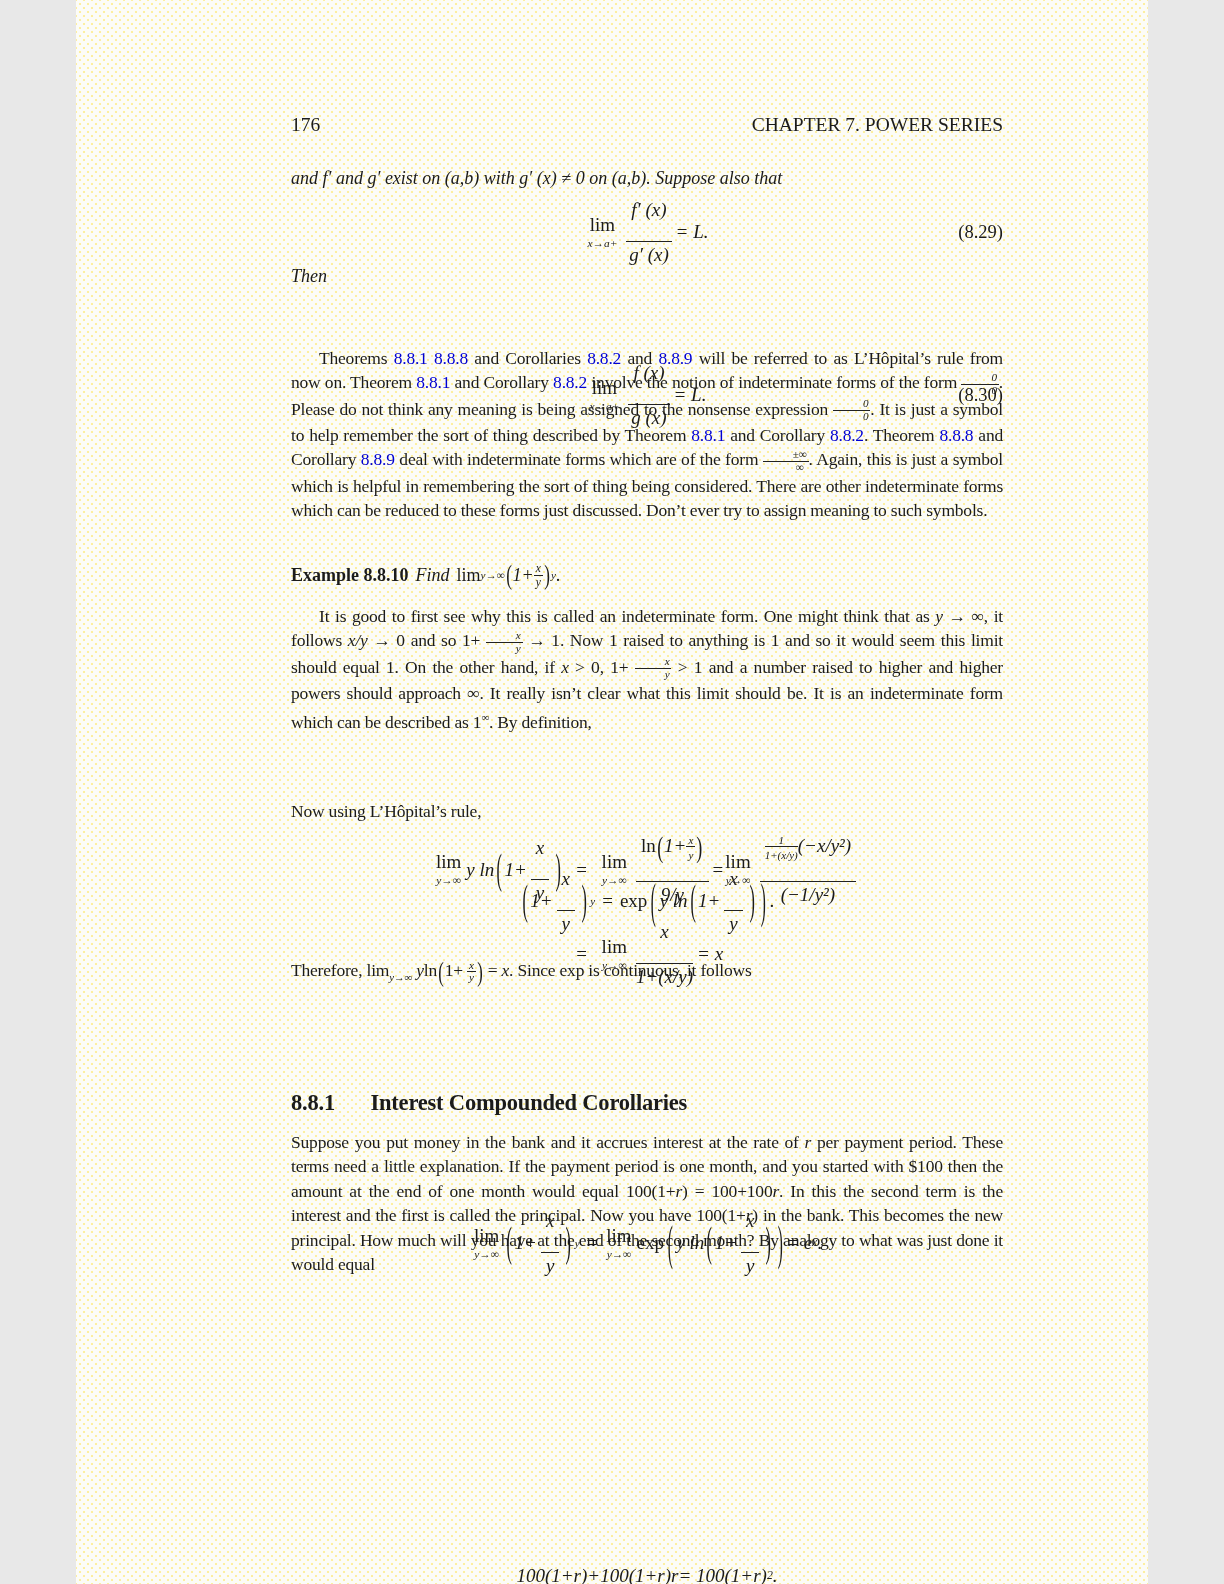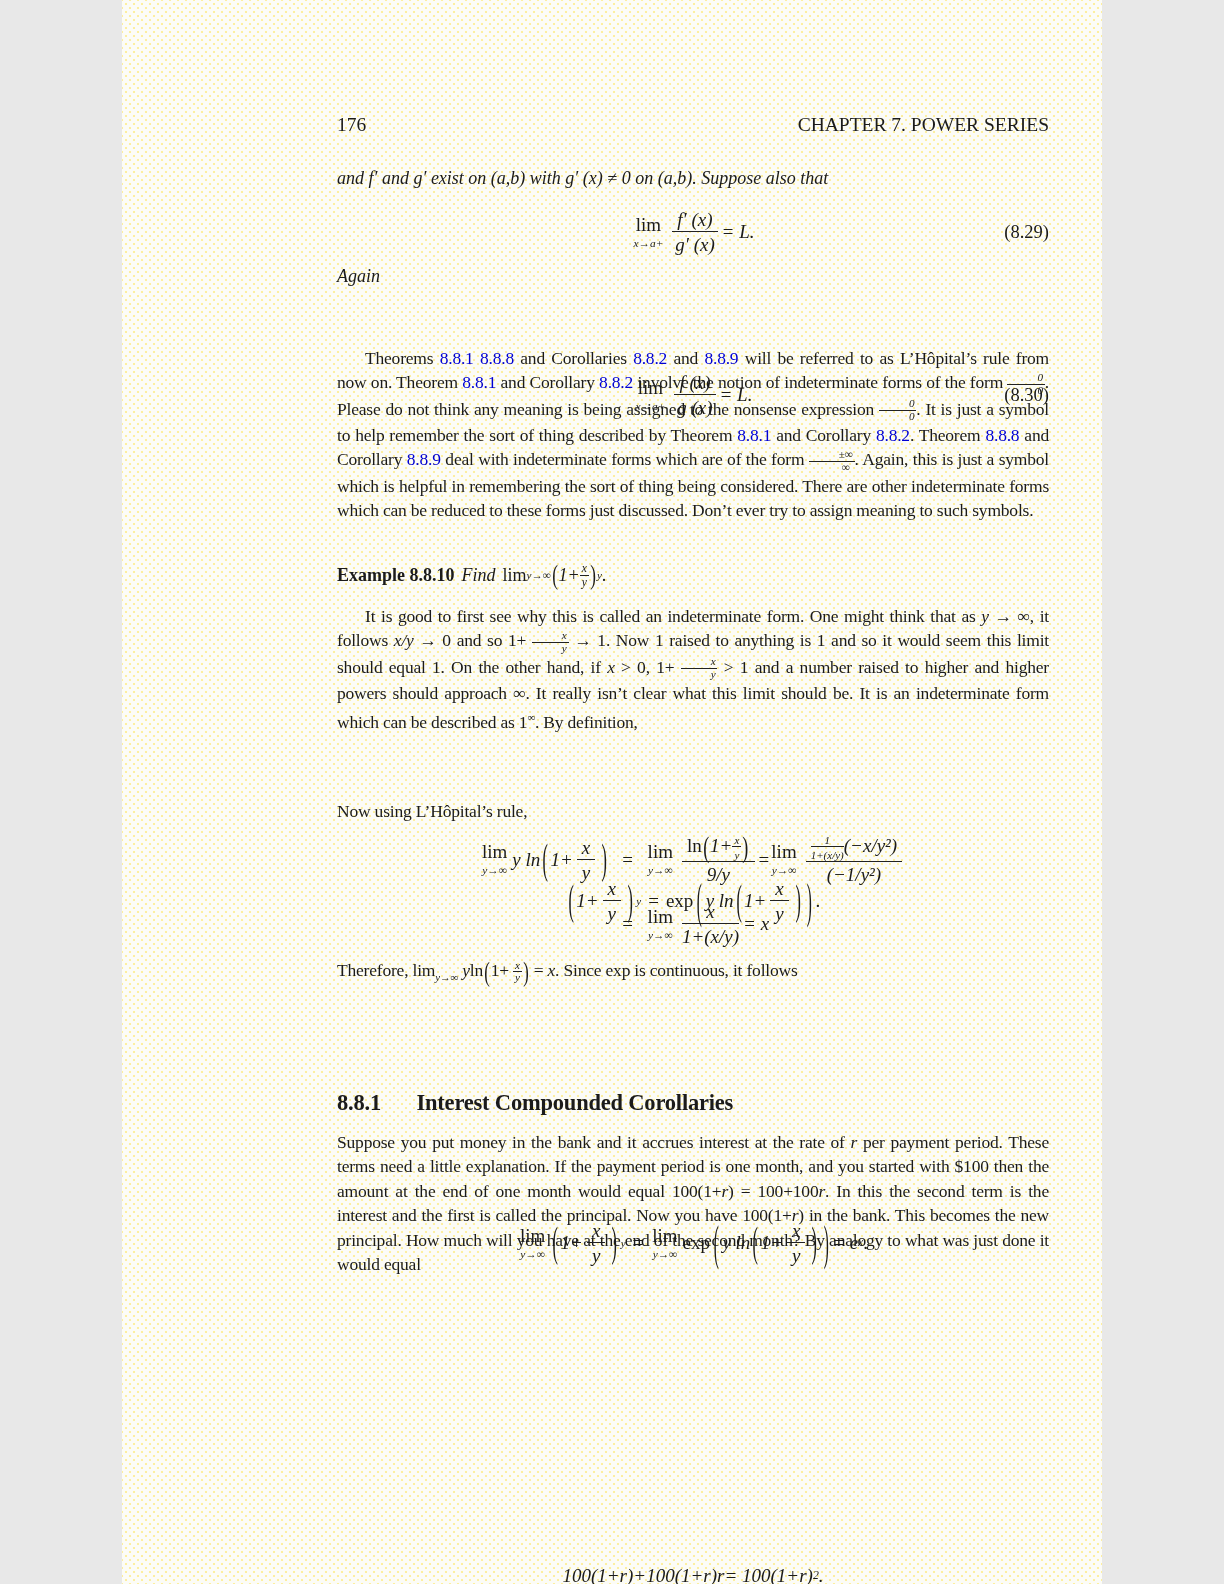--- a/index.html
+++ b/index.html
@@ -1,17 +1,17 @@
 <!DOCTYPE html>
 <html><head>
 <meta charset="utf-8">
 <style>
   html,body{margin:0;padding:0;background:#e8e8e8;}
   #page{
-    position:relative;width:980px;height:1584px;margin:0 auto;overflow:hidden;
+    position:relative;width:1072px;height:1584px;margin:0 auto;overflow:hidden;
     background-color:#fcfcf7;
     background-image:
       radial-gradient(circle, rgba(255,221,40,.42) 1px, transparent 1.6px),
       radial-gradient(circle, rgba(255,221,40,.42) 1px, transparent 1.6px);
     background-size:8px 8px,8px 8px;
     background-position:0 0,4px 4px;
     font-family:"Liberation Serif", "DejaVu Serif", serif;
     color:#1b1b1b;
   }
   .col{position:absolute;left:215px;top:0;width:712px;height:100%;}
@@ -32,21 +32,21 @@
   sup{font-size:62%;}
   sub{font-size:62%;font-style:italic;}
 
   
   .dmath{font-style:italic;font-size:19px;display:flex;align-items:center;justify-content:center;position:relative;}
   .rm{font-style:normal;}
   .tag{position:absolute;right:0;top:50%;transform:translateY(-50%);font-style:normal;font-size:18.5px;}
   .limu{display:inline-flex;flex-direction:column;align-items:center;line-height:1;vertical-align:middle;margin:0 5px 0 2px;font-style:normal;}
   .limu .sb{font-size:60%;font-style:italic;margin-top:4px;white-space:nowrap;}
   .dfrac{display:inline-block;text-align:center;vertical-align:middle;line-height:1.15;margin:0 4px;font-style:italic;}
-  .dfrac .fn{display:block;border-bottom:1.4px solid #222;padding:1px 5px 0;}
+  .dfrac .fn{display:block;border-bottom:1.4px solid #222;padding:1px 5px 20px;}
   .dfrac .fd{display:block;padding-top:2px;}
   .sfrac{display:inline-block;text-align:center;vertical-align:middle;font-size:58%;line-height:1.1;font-style:italic;}
   .sfrac .fn{display:block;border-bottom:1px solid #222;padding:0 2px;}
   .sfrac .fd{display:block;}
   .paren{display:inline-block;vertical-align:middle;font-style:normal;margin:0 1px;}
   .ps1{transform:scale(0.95,1.5);}
   .ps2{transform:scale(0.85,2.2);margin:0 2px;}
   .ps3{transform:scale(0.8,2.6);margin:0 3px;}
   .dsup{font-size:58%;vertical-align:1.5em;font-style:italic;margin-left:1px;}
   .msp{width:7px;display:inline-block;}
@@ -82,21 +82,21 @@
         <span class="sb">x→a+</span>
       </span>
       <span class="dfrac">
         <span class="fn">f′ (x)</span>
         <span class="fd">g′ (x)</span>
       </span>
       <span>= L.</span>
       <span class="tag">(8.29)</span>
     </div>
 
-    <div class="blk itline" style="top:266px;">Again</div>
+    <div class="blk itline" style="top:266px;">Then</div>
 
     <div class="blk dmath" style="top:290px;height:66px;">
       <span class="limu">
         <span class="op">lim</span>
         <span class="sb">x→a+</span>
       </span>
       <span class="dfrac">
         <span class="fn">f (x)</span>
         <span class="fd">g (x)</span>
       </span>

